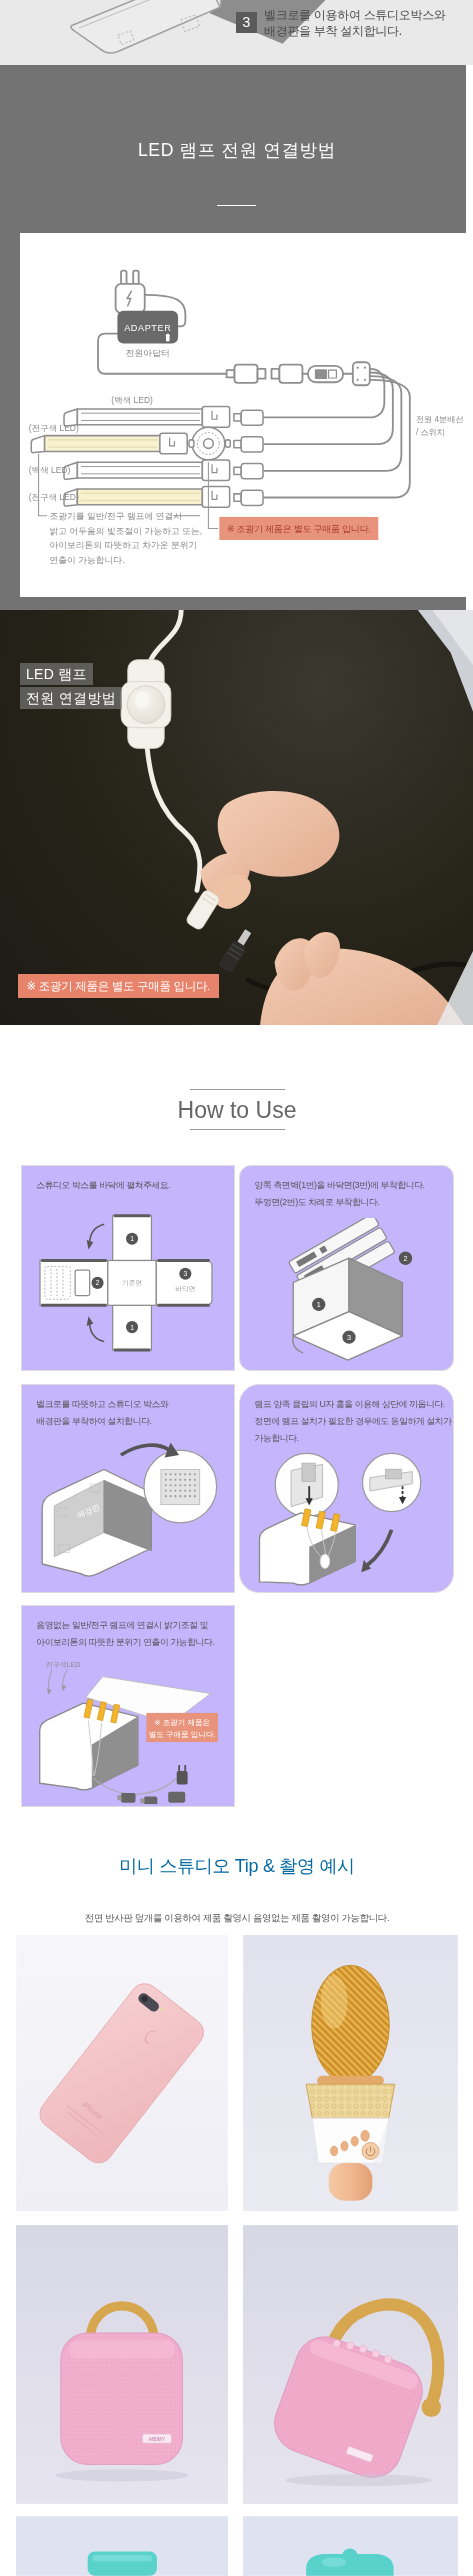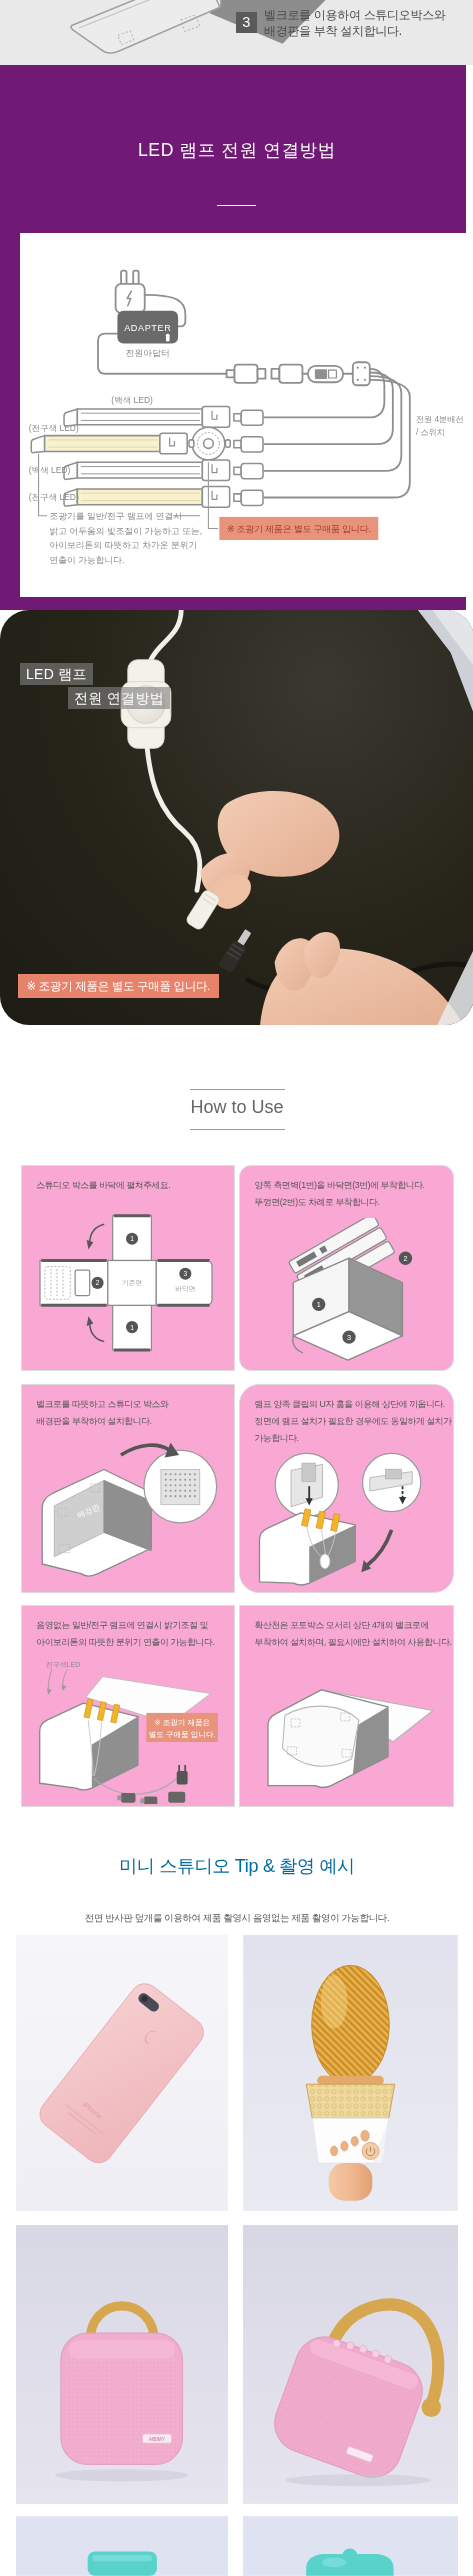--- a/index.html
+++ b/index.html
@@ -6,36 +6,36 @@
   .page{position:relative;width:474px;height:2576px;overflow:hidden;background:#fff;
         font-family:"Liberation Sans","DejaVu Sans",sans-serif;}
   .abs{position:absolute;}
   .ctr{left:0;width:474px;text-align:center;}
   
   .top-strip{top:0;height:65px;width:474px;background:#e9e9e9;overflow:hidden;}
   .step-badge{left:236px;top:12px;width:20.7px;height:20.7px;background:#5a5a5a;color:#fff;
               font-size:14.6px;line-height:20.7px;text-align:center;}
   .step-text{left:264px;top:7.3px;font-size:12px;color:#4a4a4a;line-height:16px;letter-spacing:-0.3px;}
   
-  .gray-band{top:65px;height:545px;width:466px;background:#701a75;}
+  .gray-band{top:65px;height:545px;width:466px;background:#737373;}
   .band-title{top:73px;font-size:17.6px;color:#fff;letter-spacing:0.6px;}
   .band-sub{top:103px;font-size:11.5px;color:#f2f2f2;}
   .band-divider{left:217px;top:140px;width:39px;height:1.2px;background:#fff;}
   .diagram-box{left:20px;top:168px;width:446px;height:364px;background:#fff;}
   
   .photo1{top:610px;height:415px;width:474px;overflow:hidden;
-          background:radial-gradient(ellipse at 68% 18%, #3a382f 0%, #262419 55%, #1d1c15 100%);border-radius:29px;}
+          background:radial-gradient(ellipse at 68% 18%, #3a382f 0%, #262419 55%, #1d1c15 100%);}
   .ov-bar{left:20px;background:rgba(128,128,128,0.62);color:#fff;font-size:14px;line-height:20.7px;
           padding:0.6px 6px;letter-spacing:0.3px;}
   .badge-salmon{background:#e8836b;color:#fff;}
   .photo1-badge{left:18px;top:364px;font-size:11.5px;line-height:24px;padding:0 8.5px;letter-spacing:-0.3px;}
   
   .hr-line{left:190px;width:95px;height:0.6px;background:#9a9a9a;}
-  .howto-title{top:1097px;font-size:18px;color:#666;}
-  .cell{border:0.6px solid #ddd;background:#f9a8d4;}
+  .howto-title{top:1097px;font-size:23px;color:#666;}
+  .cell{border:0.6px solid #ddd;background:#c4b5fd;}
   .cell-text{position:absolute;left:14.6px;top:11px;font-size:8.8px;color:#555;line-height:17px;letter-spacing:-0.4px;}
   .cell svg{position:absolute;}
   
   .tip-title{top:1854px;font-size:18px;color:#0369a1;letter-spacing:-0.3px;}
   .tip-sub{top:1888px;font-size:9.4px;color:#555;letter-spacing:-0.3px;margin-top:24px;}
   .tip-tool{top:1905px;font-size:9px;color:#888;letter-spacing:-0.3px;}
   .photo{overflow:hidden;}
   text{font-family:"Liberation Sans","DejaVu Sans",sans-serif;}
 </style>
 </head>
@@ -214,21 +214,21 @@
       <path d="M408,610 C470,644 570,640 650,606 C700,585 744,578 780,588" stroke="#15140f" stroke-width="8" fill="none" stroke-linecap="round"></path>
 
       <g fill="url(#skin)">
         <path d="M428,684 C436,606 474,562 540,558 C624,554 706,598 748,660 L764,684 Z"></path>
         <path d="M452,580 C462,548 488,534 506,544 C524,554 522,590 504,616 C488,638 456,628 452,580 Z"></path>
         <path d="M500,560 C512,532 538,524 552,536 C566,548 560,580 542,600 C526,616 502,602 500,560 Z"></path>
       </g>
       <polygon points="780,560 780,684 720,684" fill="#e9ebef" opacity="0.85"></polygon>
     </svg>
     <div class="abs ov-bar" style="top:53px;">LED 램프</div>
-    <div class="abs ov-bar" style="top:77px;margin-left:48px;">전원 연결방법</div>
+    <div class="abs ov-bar" style="top:77px;">전원 연결방법</div>
     <div class="abs badge-salmon photo1-badge">※ 조광기 제품은 별도 구매품 입니다.</div>
   </div>
 
   <div class="abs hr-line" style="top:1089px;"></div>
   <div class="abs ctr howto-title">How to Use</div>
   <div class="abs hr-line" style="top:1129px;"></div>
 
   <div class="abs cell" style="left:20.7px;top:1165px;width:212px;height:204px;">
     <div class="cell-text">
       <div>스튜디오 박스를 바닥에 펼쳐주세요.</div>
@@ -444,38 +444,20 @@
         <rect x="228" y="222" width="28" height="18" rx="3"></rect>
         <rect x="144" y="228" width="7" height="8" fill="#999"></rect>
           <rect x="182" y="233" width="7" height="8" fill="#999"></rect>
       </g>
       <rect x="192" y="92" width="118" height="48" fill="#e8947c"></rect>
       <text x="251" y="112" text-anchor="middle" font-size="12.5" fill="#fff">※ 조광기 제품은</text>
       <text x="251" y="131" text-anchor="middle" font-size="12.5" fill="#fff">별도 구매품 입니다.</text>
     </svg>
   </div>
 
-  <div class="abs cell" style="left:239px;top:1605px;width:213px;height:200px;">
-    <div class="cell-text">
-      <div>확산천은 포토박스 모서리 상단 4개의 밸크로에</div>
-      <div>부착하여 설치하며, 필요시에만 설치하여 사용합니다.</div>
-    </div>
-    <svg style="left:11px;top:51px;" width="194" height="147" viewBox="0 0 320 242">
-      <polygon points="116,54 300,88 234,140" fill="#fdfdfd" stroke="#b5b5b5" stroke-width="1.8"></polygon>
-      <path d="M28,212 V112 Q28,100 40,94 L116,54 L226,82 L226,164 L132,212 Q118,218 106,212 Z" fill="#fff" stroke="#8a8a8a" stroke-width="2.2" stroke-linejoin="round"></path>
-      <polygon points="176,112 226,82 226,164 168,194" fill="#909090"></polygon>
-      <path d="M56,96 C100,72 152,78 178,104 L166,168 C120,190 80,180 52,150 Z" fill="#fafafa" stroke="#b8b8b8" stroke-width="1.8"></path>
-      <g stroke="#bbb" stroke-width="1.3" fill="none" stroke-dasharray="3 2">
-        <rect x="66" y="102" width="15" height="13"></rect>
-          <rect x="148" y="92" width="15" height="13"></rect>
-        <rect x="60" y="148" width="15" height="13"></rect>
-          <rect x="150" y="152" width="15" height="13"></rect>
-      </g>
-    </svg>
-  </div>
 
   <div class="abs ctr tip-title">미니 스튜디오 Tip &amp; 촬영 예시</div>
   <div class="abs ctr tip-sub">전면 반사판 덮개를 이용하여 제품 촬영시 음영없는 제품 촬영이 가능합니다.</div>
 
   <div class="abs photo" style="left:16.4px;top:1935px;width:212px;height:276px;">
     <svg width="212" height="276" viewBox="0 0 349 455">
       <defs>
         <linearGradient id="pbg" x1="0" y1="0" x2="0" y2="1">
           <stop offset="0" stop-color="#f6f6fa"></stop>
             <stop offset="1" stop-color="#eeeef4"></stop>

